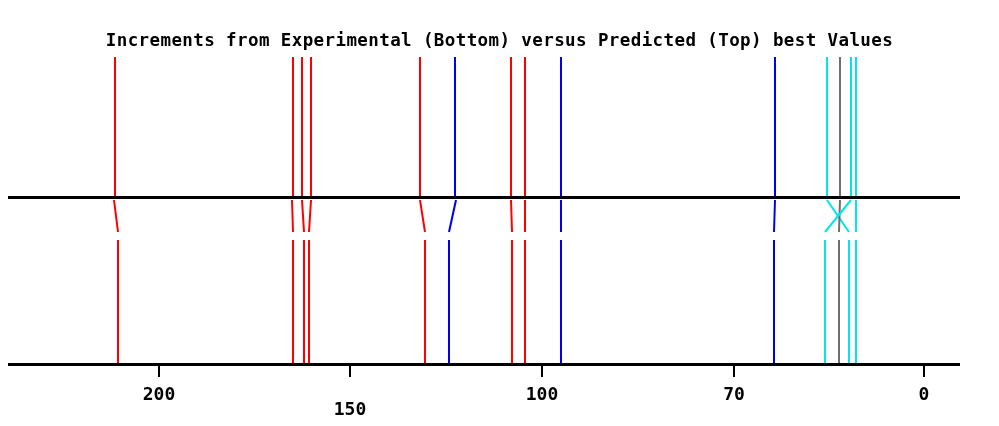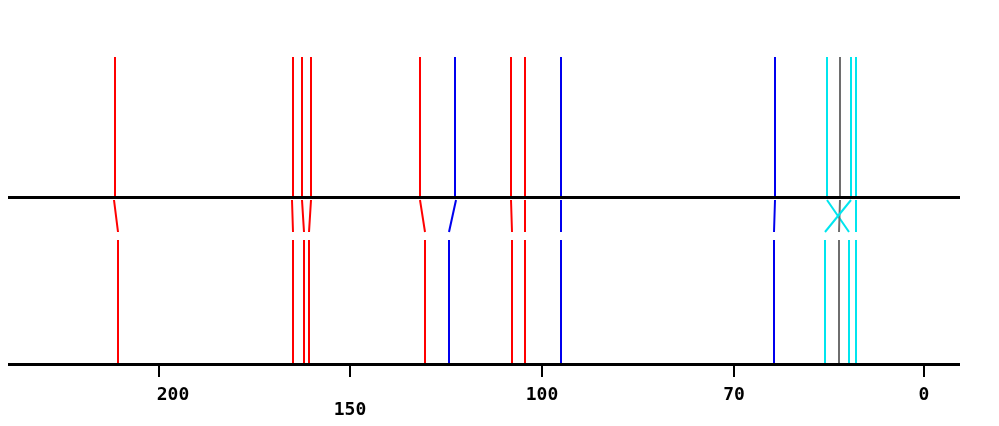--- a/index.html
+++ b/index.html
@@ -70,20 +70,21 @@
     width: 999px;
     height: 426px;
     overflow: visible;
   }
 </style>
 </head>
 <body>
 
 <div id="stage">
 
+  <div id="chart-title">Increments from Experimental (Bottom) versus Predicted (Top) best Values</div>
 
   <div id="plot-area">
     <div id="top-panel">
         <div class="peak-line" title="Predicted (Top) 211.2 ppm" style="left: 114px; top: 57px; height: 139px; border-left-color: rgb(255, 0, 0);"></div>
         <div class="peak-line" title="Predicted (Top) 165 ppm" style="left: 292px; top: 57px; height: 139px; border-left-color: rgb(255, 0, 0);"></div>
         <div class="peak-line" title="Predicted (Top) 162.6 ppm" style="left: 301px; top: 57px; height: 139px; border-left-color: rgb(255, 0, 0);"></div>
         <div class="peak-line" title="Predicted (Top) 160.3 ppm" style="left: 310px; top: 57px; height: 139px; border-left-color: rgb(255, 0, 0);"></div>
         <div class="peak-line" title="Predicted (Top) 131.8 ppm" style="left: 419px; top: 57px; height: 139px; border-left-color: rgb(255, 0, 0);"></div>
         <div class="peak-line" title="Predicted (Top) 122.6 ppm" style="left: 454px; top: 57px; height: 139px; border-left-color: rgb(0, 0, 238);"></div>
         <div class="peak-line" title="Predicted (Top) 108 ppm" style="left: 510px; top: 57px; height: 139px; border-left-color: rgb(255, 0, 0);"></div>
@@ -126,21 +127,21 @@
         <div class="peak-line" title="Experimental (Bottom) 22.2 ppm" style="left: 838px; top: 240px; height: 123px; border-left-color: rgb(110, 110, 110);"></div>
         <div class="peak-line" title="Experimental (Bottom) 19.6 ppm" style="left: 848px; top: 240px; height: 123px; border-left-color: rgb(0, 229, 238);"></div>
         <div class="peak-line" title="Experimental (Bottom) 17.8 ppm" style="left: 855px; top: 240px; height: 123px; border-left-color: rgb(0, 229, 238);"></div>
       </div>
     <div id="axes-layer">
         <div class="axis-rule" style="left: 8px; top: 196px; width: 952px; height: 2.5px; background: rgb(0, 0, 0);"></div>
         <div class="axis-rule" style="left: 8px; top: 363px; width: 952px; height: 2.5px; background: rgb(0, 0, 0);"></div>
       </div>
     <div id="ticks-layer">
         <div class="tick-mark" style="left: 158px; top: 365.5px; height: 11px;"></div>
-        <div class="tick-label" style="left: 173px; top: 383px;">200</div>
+        <div class="tick-label" style="left: 159px; top: 383px;">200</div>
         <div class="tick-mark" style="left: 349px; top: 365.5px; height: 11px;"></div>
         <div class="tick-label" style="left: 350px; top: 398px;">150</div>
         <div class="tick-mark" style="left: 541px; top: 365.5px; height: 11px;"></div>
         <div class="tick-label" style="left: 542px; top: 383px;">100</div>
         <div class="tick-mark" style="left: 733px; top: 365.5px; height: 11px;"></div>
         <div class="tick-label" style="left: 734px; top: 383px;">70</div>
         <div class="tick-mark" style="left: 923px; top: 365.5px; height: 11px;"></div>
         <div class="tick-label" style="left: 924px; top: 383px;">0</div>
       </div>
   </div>

